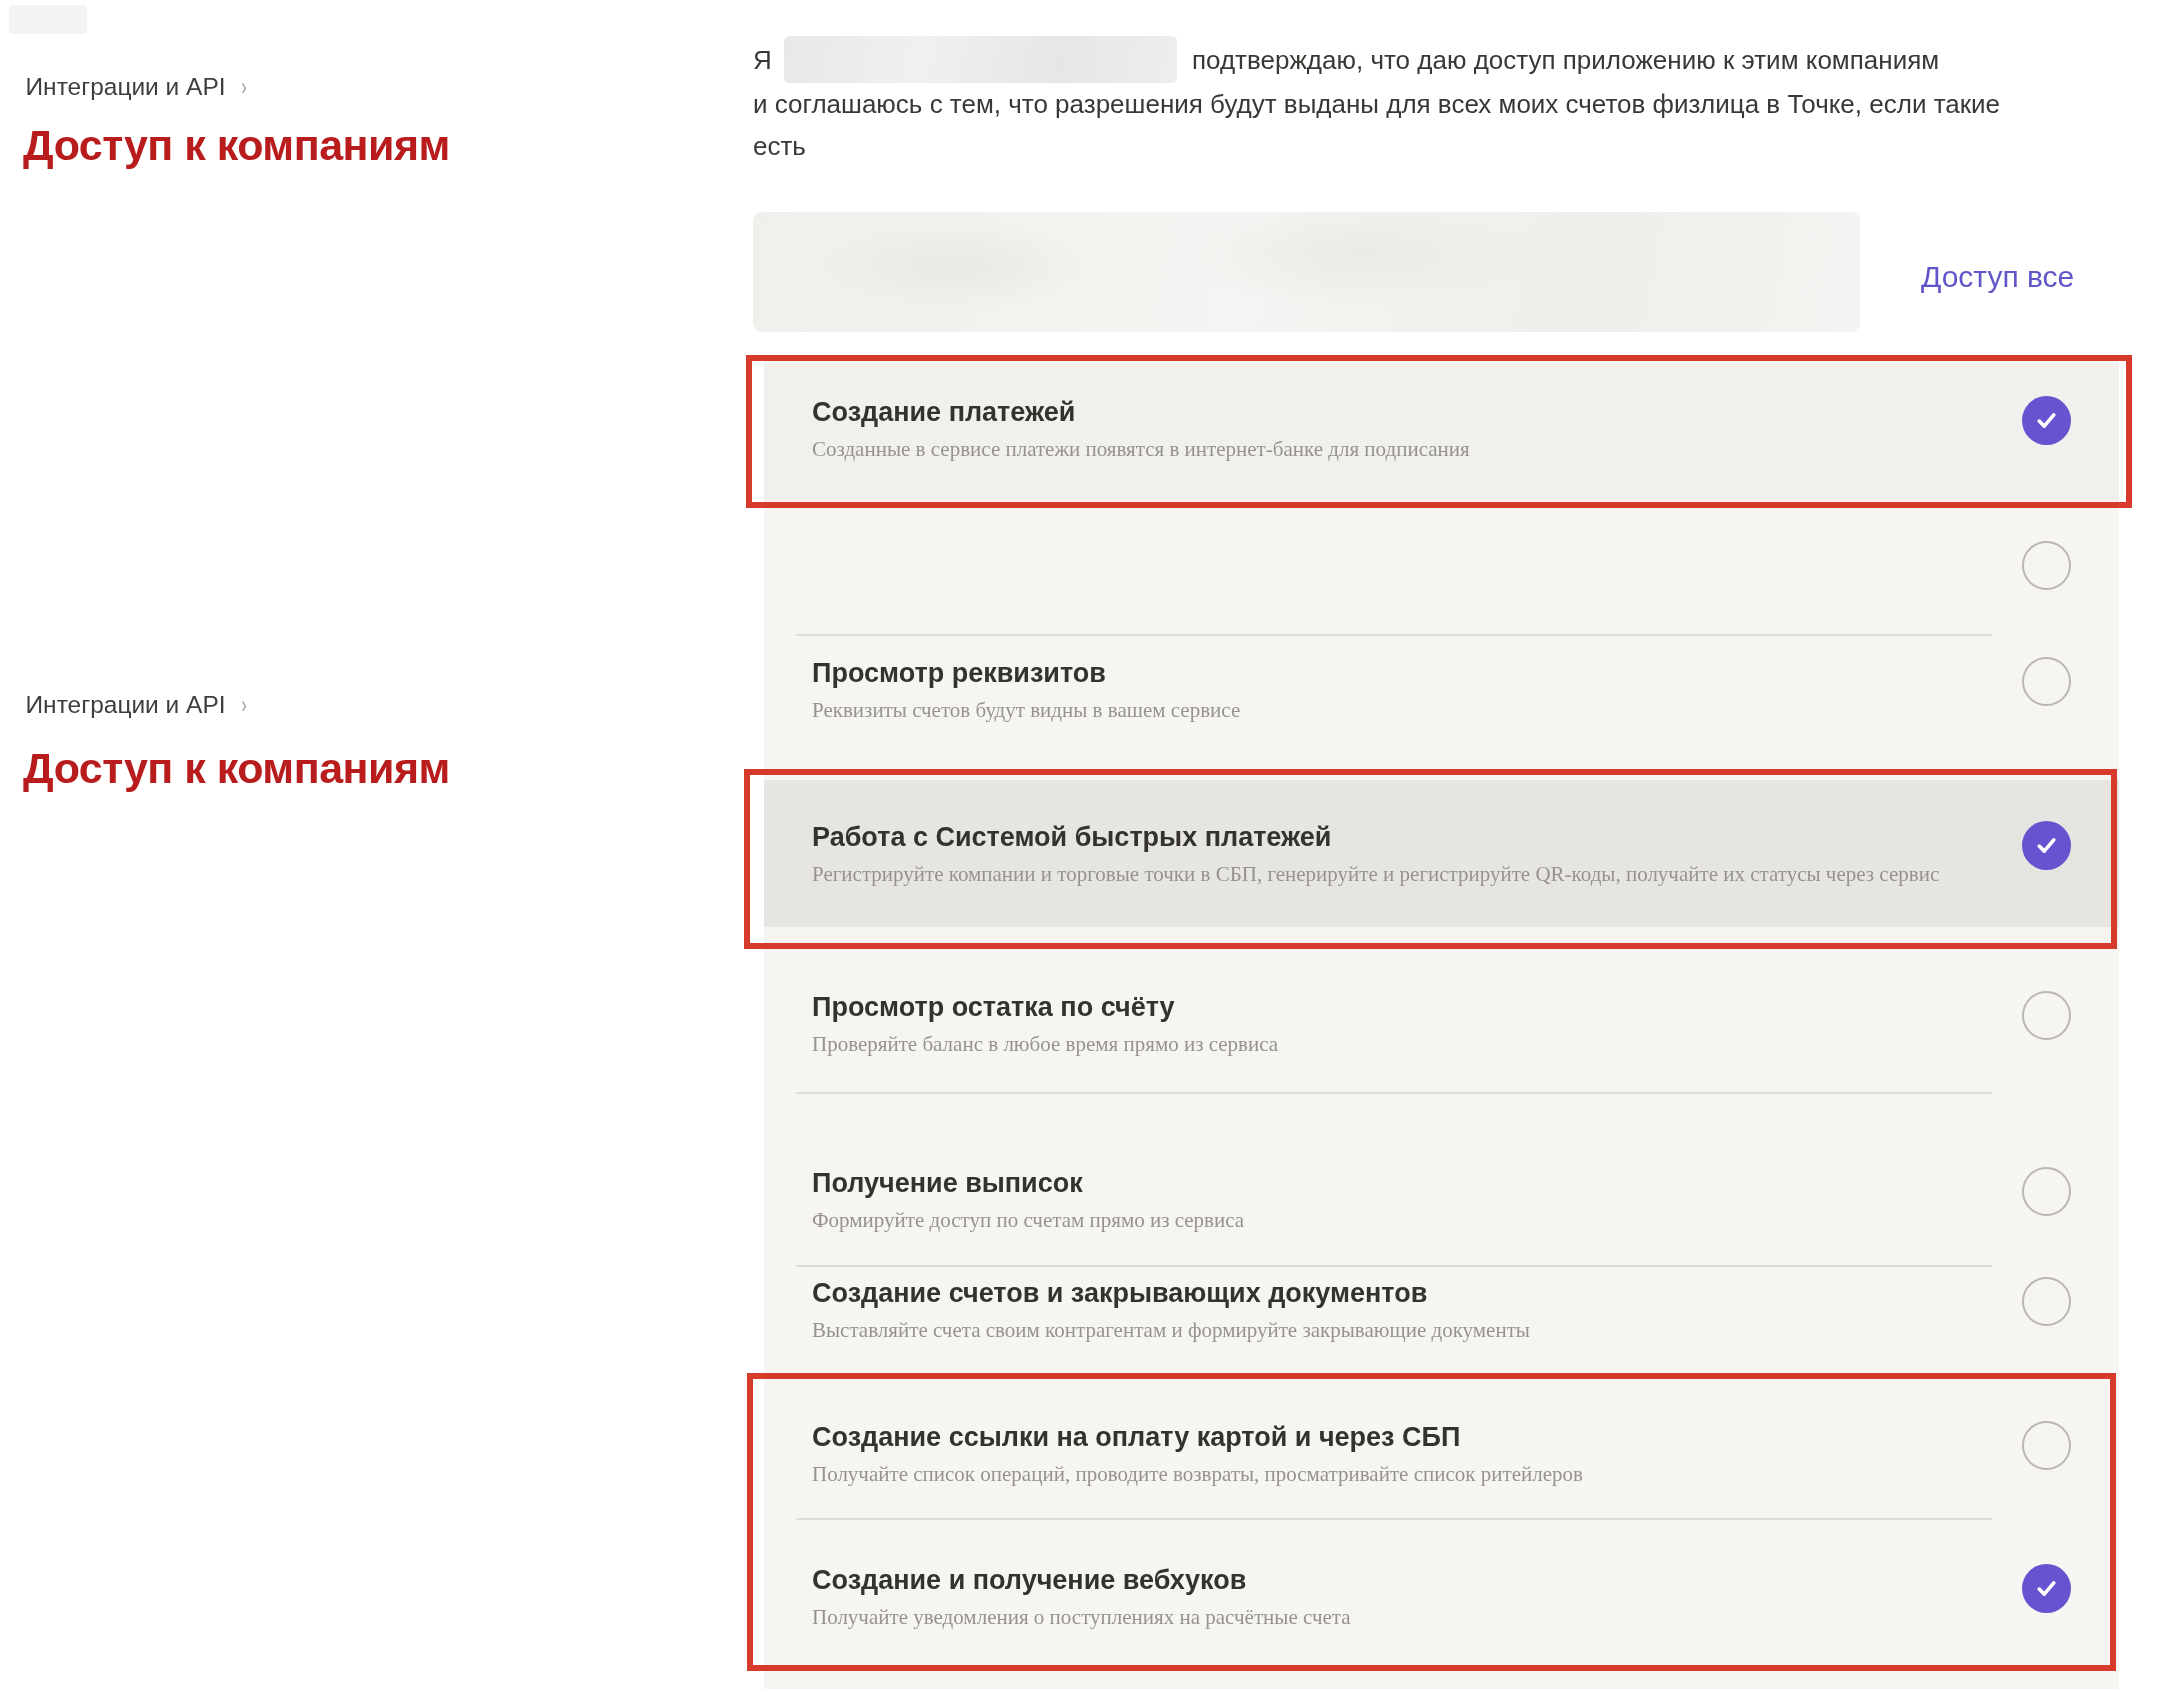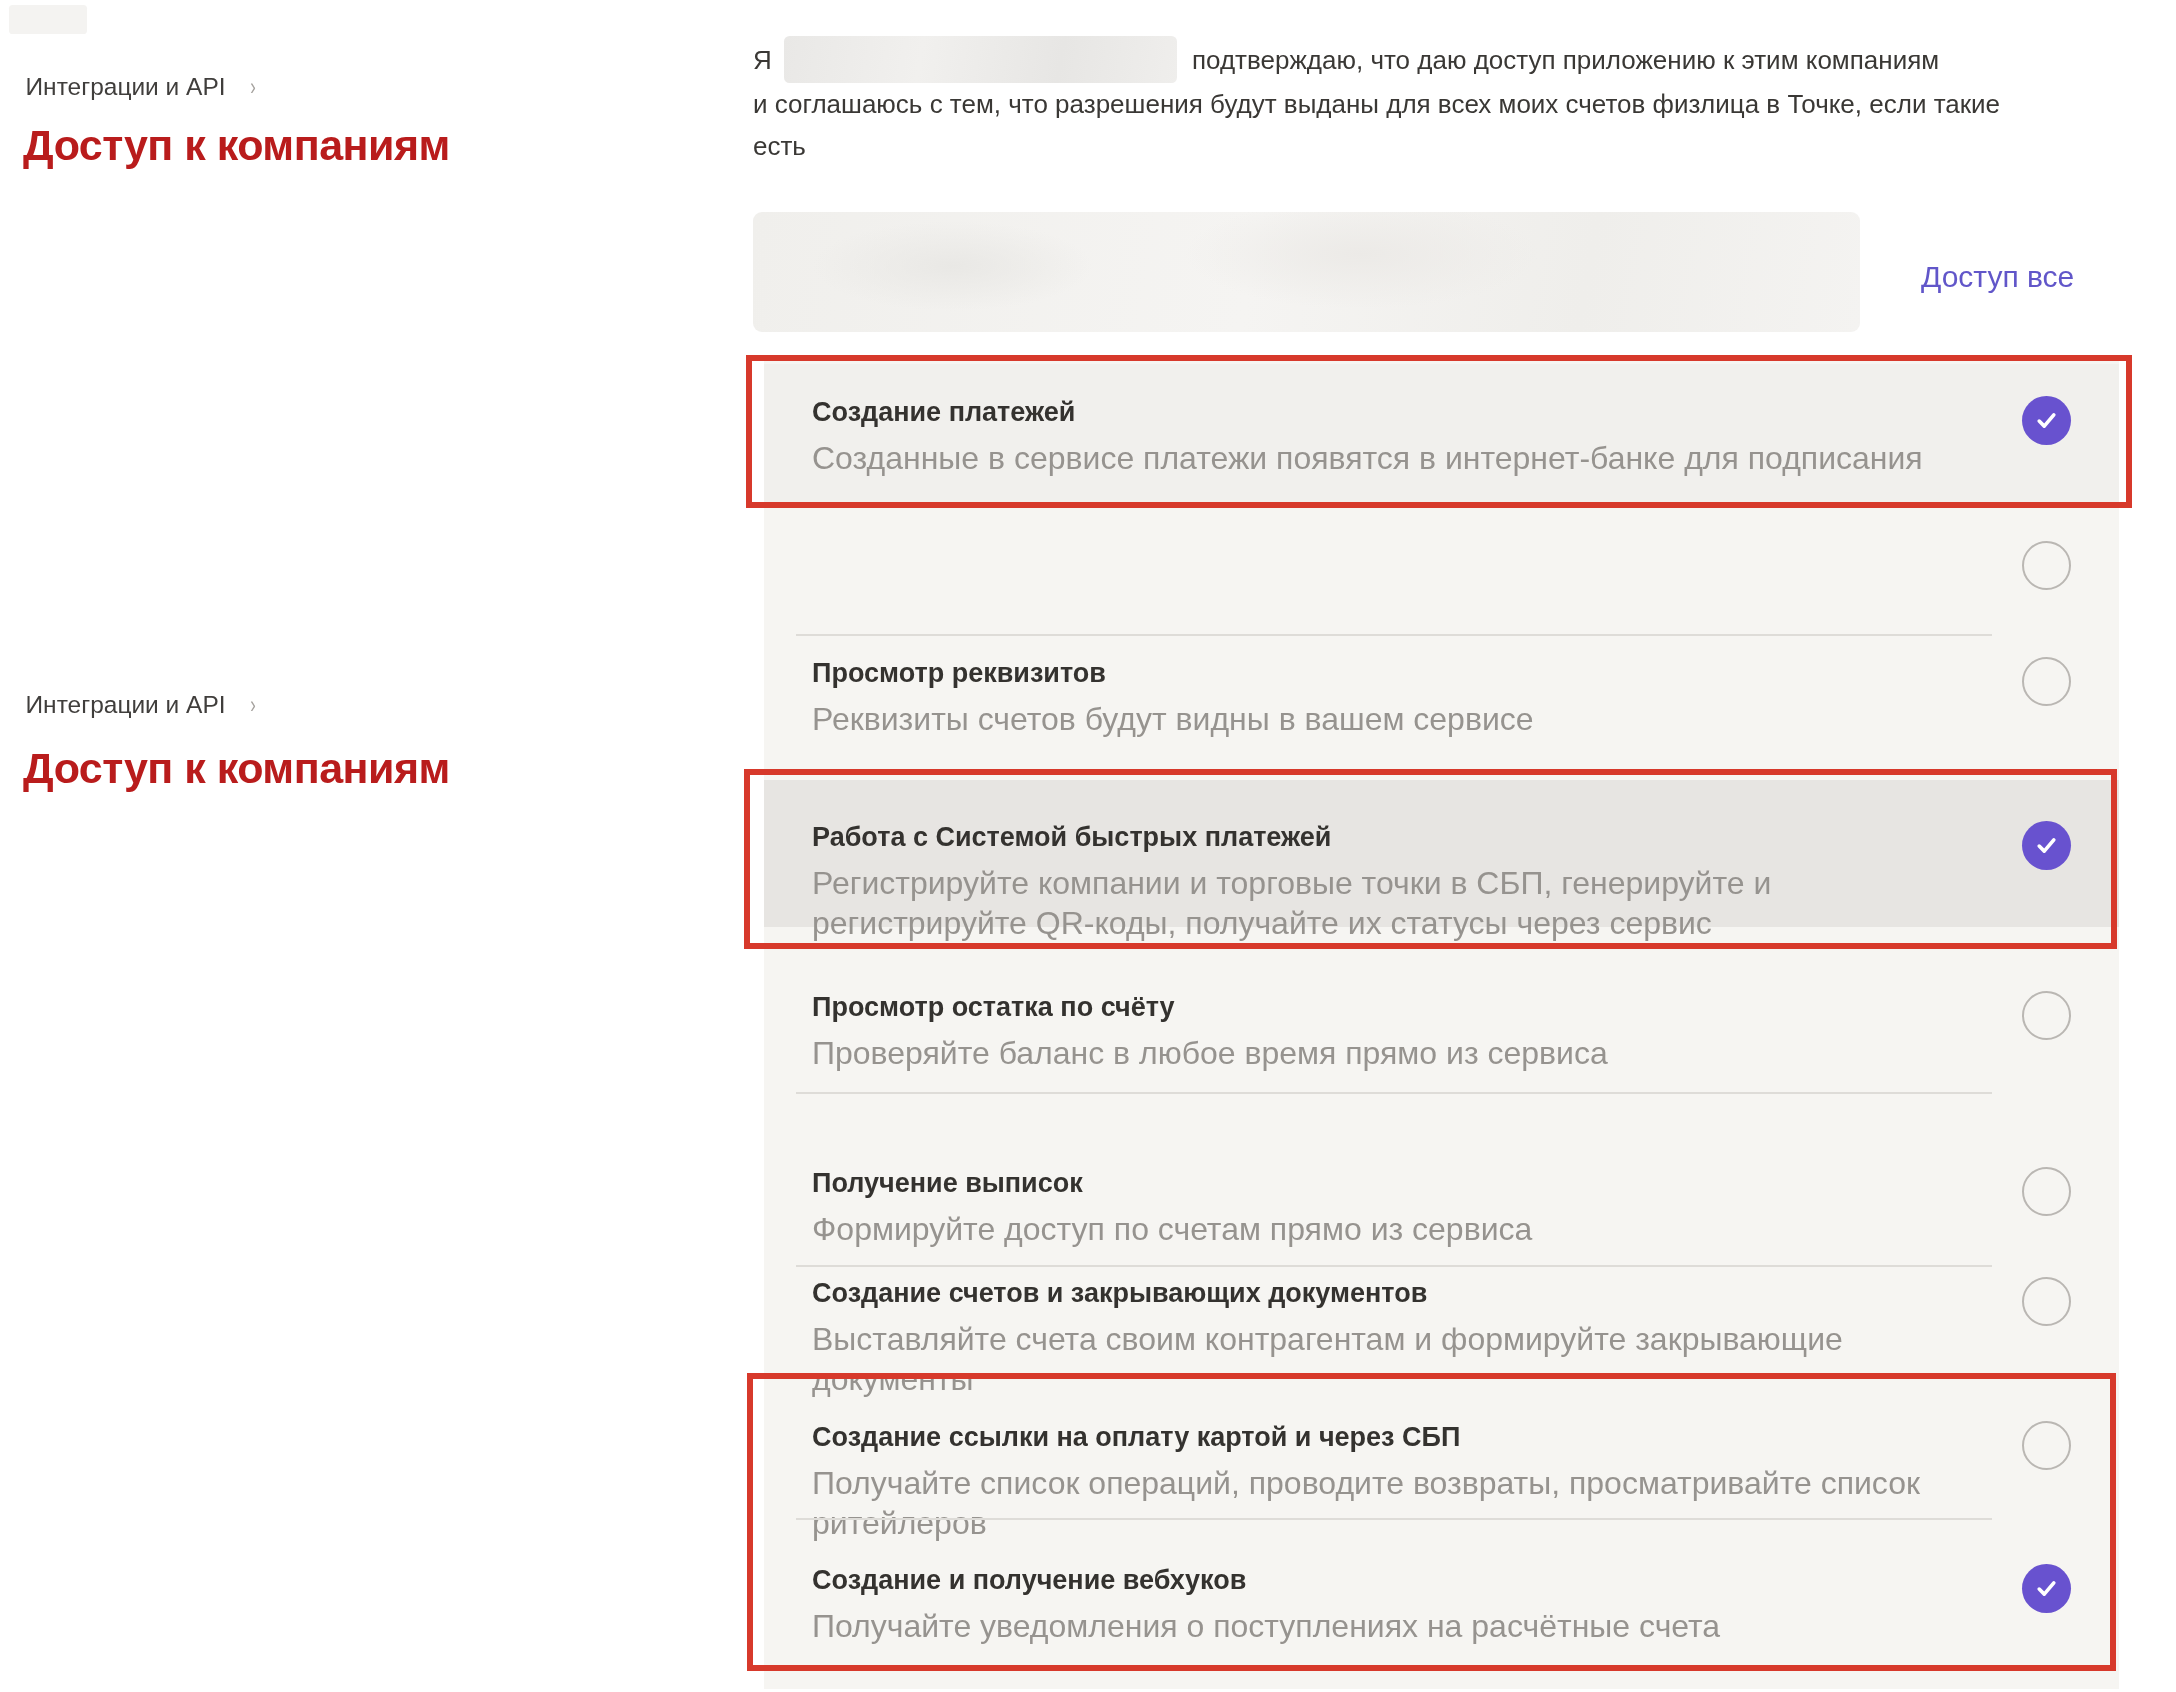--- a/index.html
+++ b/index.html
@@ -11,21 +11,21 @@
   }
   *{margin:0;padding:0;box-sizing:border-box;}
   html,body{width:2177px;height:1693px;background:#ffffff;
     font-family:"Liberation Sans", sans-serif;color:var(--title);}
   .page{position:relative;width:2177px;height:1693px;overflow:hidden;}
 
   
   .blur-chip-top{position:absolute;left:9px;top:4.5px;width:78px;height:29px;
     background:#f4f3f1;border-radius:3.6px;}
   .breadcrumb{position:absolute;left:25.5px;font-size:24.5px;color:#403e3c;
-    display:flex;align-items:center;gap:23px;cursor:pointer;}
+    display:flex;align-items:center;gap:14px;cursor:pointer;}
   .breadcrumb.b1{top:73px;}
   .breadcrumb.b2{top:691px;}
   .breadcrumb .chev{color:#a5a29e;font-size:23.6px;transform:scaleX(.7);}
   .page-title{position:absolute;left:23px;font-size:43px;font-weight:700;
     letter-spacing:-0.5px;color:#b91c1c;}
   .page-title.t1{top:121px;}
   .page-title.t2{top:744px;}
 
   
   .consent{position:absolute;left:753px;top:36px;width:1364px;
@@ -45,22 +45,22 @@
 
   .select-all{position:absolute;left:1921px;top:260px;font-size:30px;
     color:#6156c9;cursor:pointer;}
 
   
   .panel{position:absolute;left:764px;top:356px;width:1355px;height:1333px;
     background:var(--panel);}
   .perm-row{position:absolute;left:764px;width:1355px;}
   .perm-row .txt{padding-left:48px;padding-top:var(--pt,36px);max-width:1227px;}
   .perm-title{font-size:27px;font-weight:700;color:#34322f;line-height:33px;}
-  .perm-desc{font-size:32px;color:var(--muted);line-height:40px;margin-top:9px;
-    max-width:1182px;}
+  .perm-desc{font-size:21px;color:var(--muted);line-height:40px;
+    max-width:1182px;font-family:Liberation Serif, serif;}
   .divider{position:absolute;left:32px;right:127px;bottom:0;height:1.8px;
     background:#dedcd8;}
 
   .r1{top:364px;height:142px;--pt:32px;background:#f1f0ed;}
   .r2{top:505px;height:131px;--pt:36px;}
   .r3{top:613px;height:111px;--pt:44px;}
   .r4{top:780px;height:147px;--pt:41px;background:#e7e5e2;}
   .r5{top:950px;height:144px;--pt:41px;}
   .r6{top:1129px;height:138px;--pt:38px;}
   .r7{top:1237px;height:135px;--pt:40px;}

